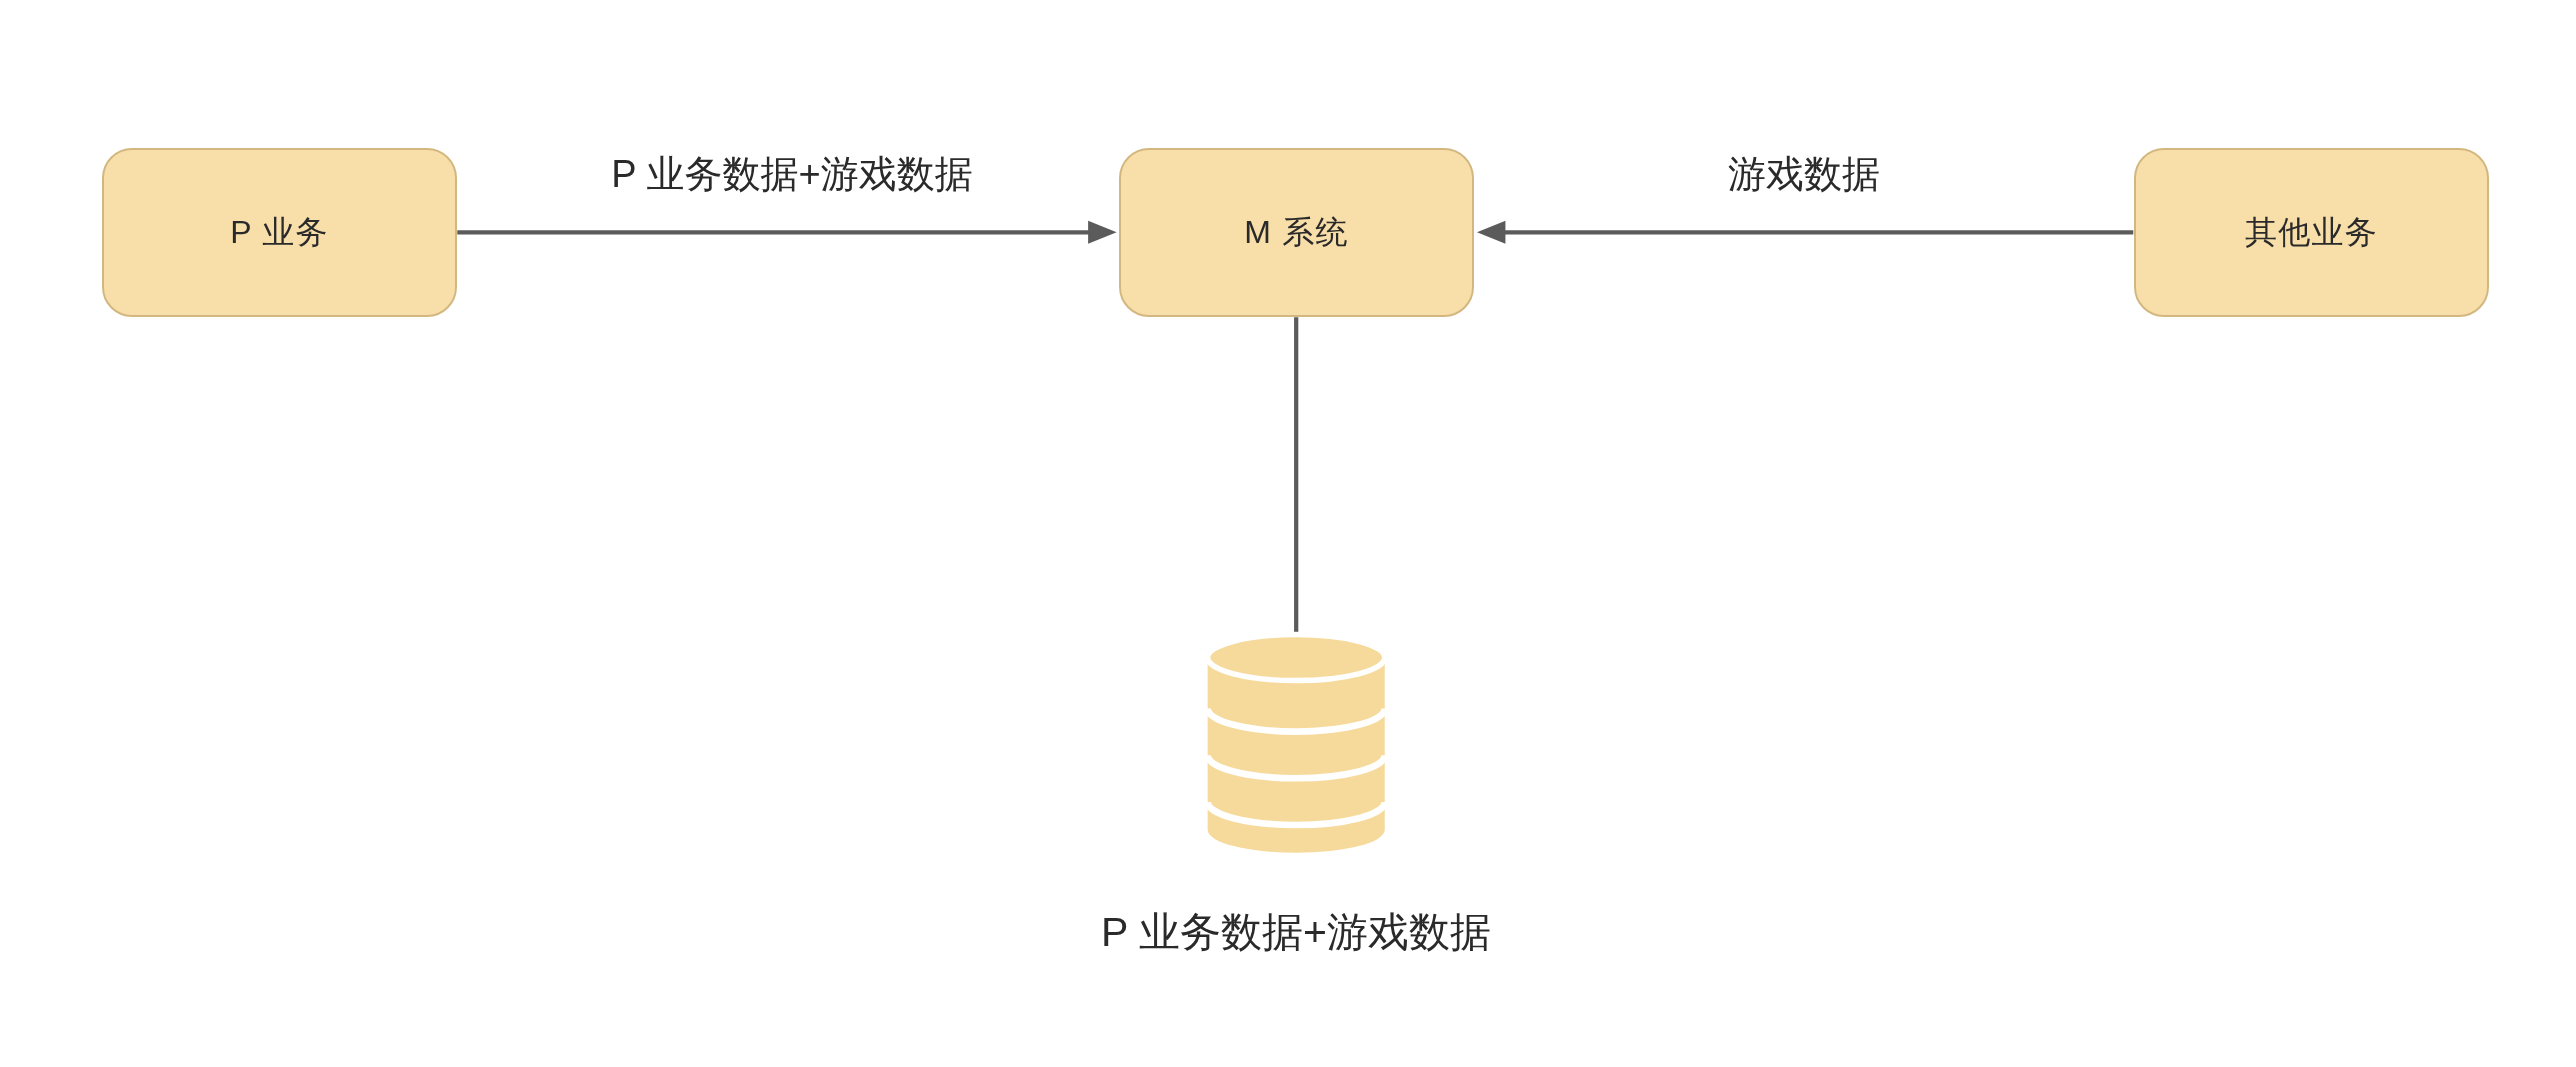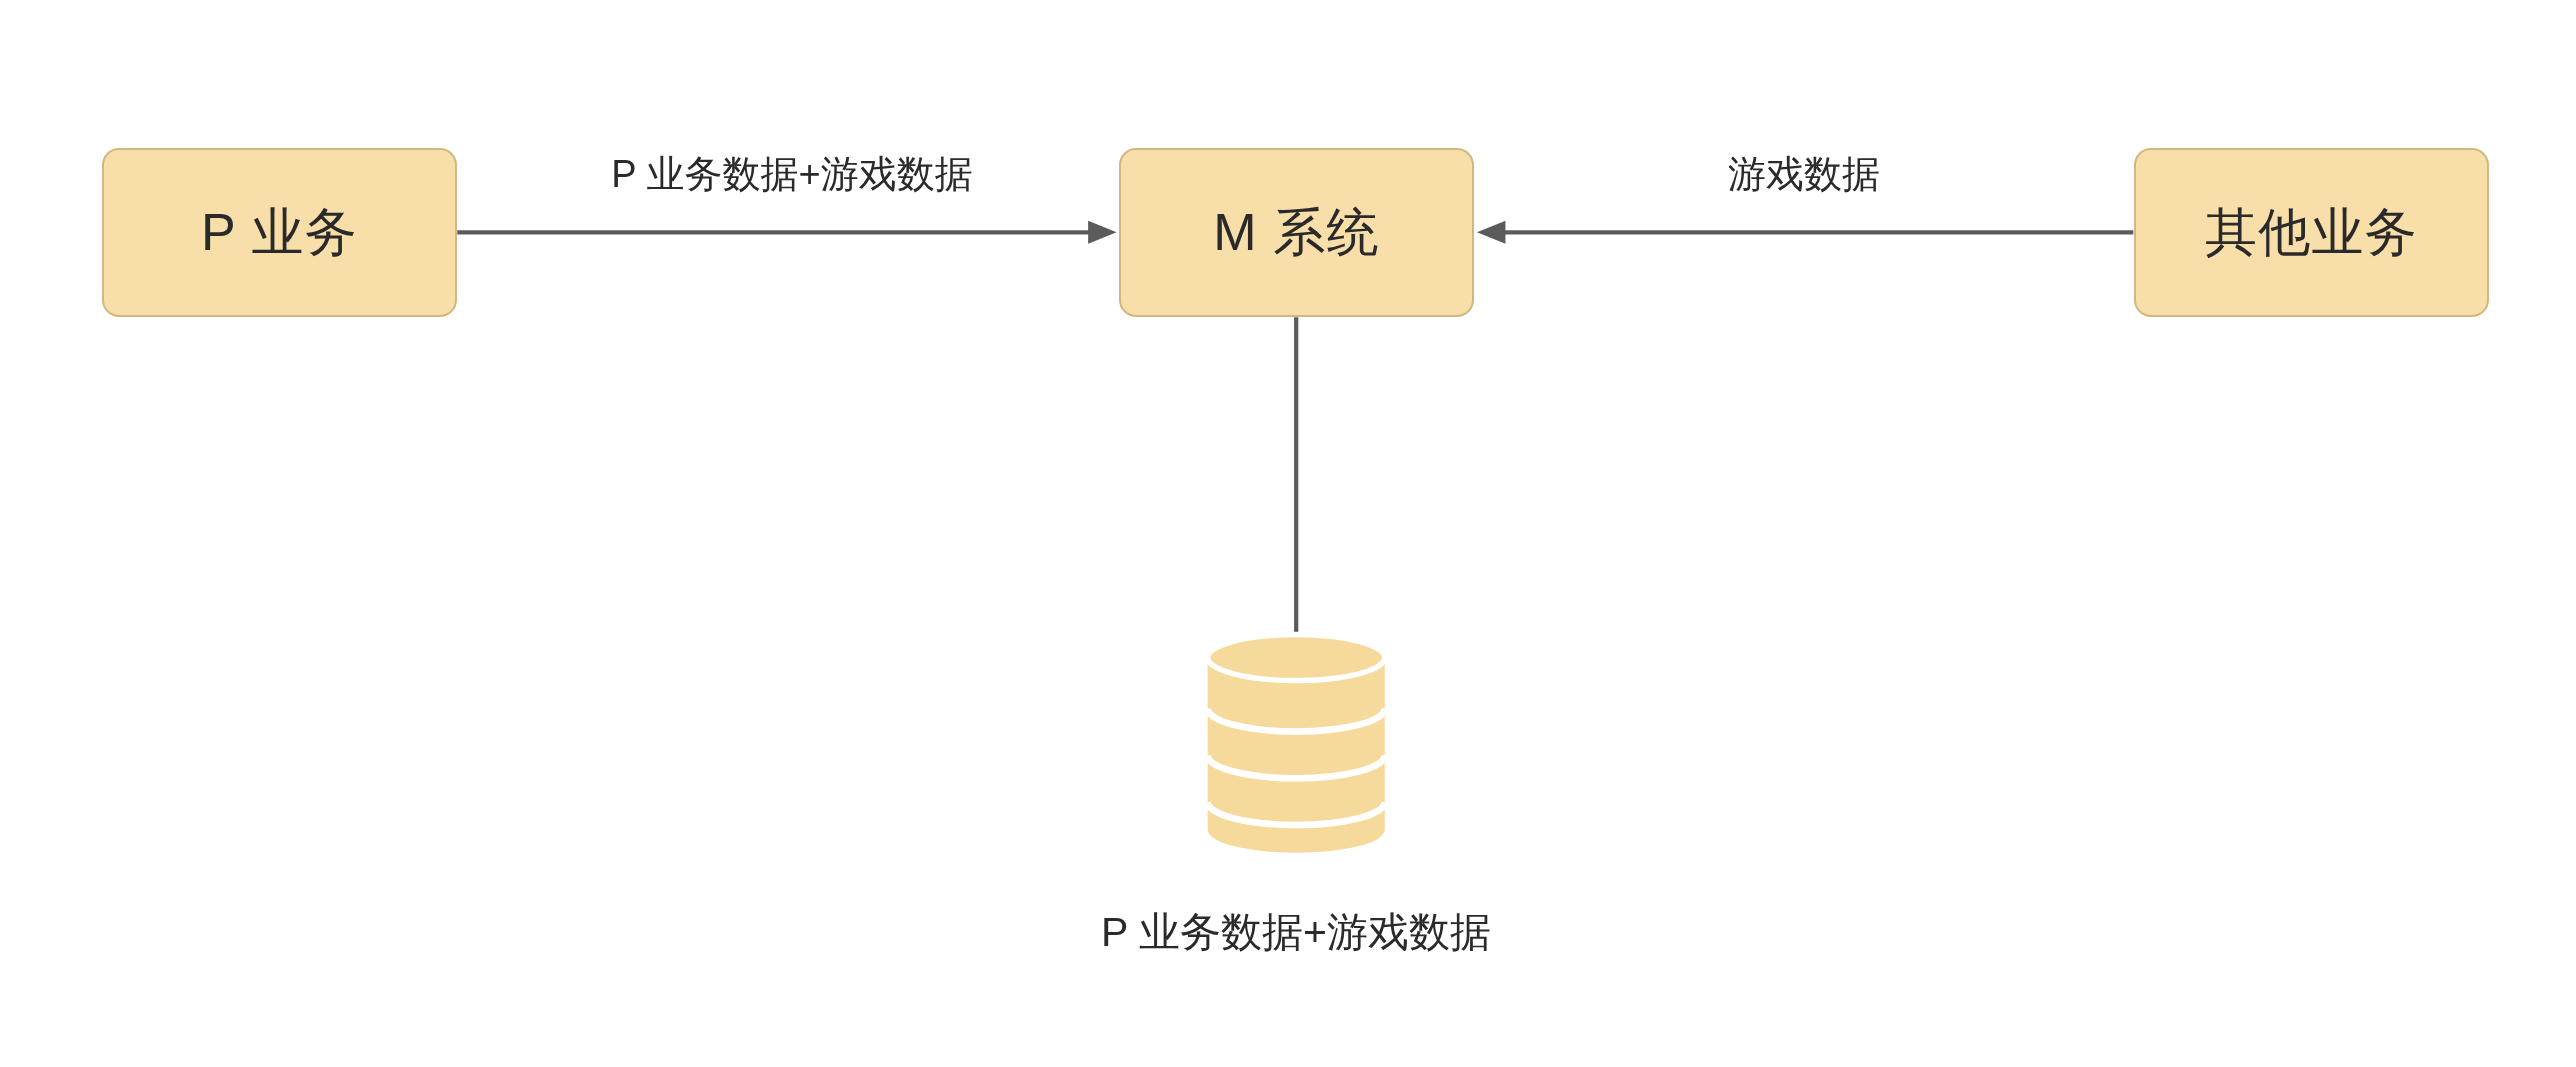--- a/index.html
+++ b/index.html
@@ -44,25 +44,25 @@
     stroke: #ffffff;
     stroke-width: 11;
   }
   .node {
     position: absolute;
     width: 355px;
     height: 169px;
     box-sizing: border-box;
     background: var(--node_fill, #f8dfa9);
     border: 2.4px solid var(--node_border, #d3b781);
-    border-radius: 17px;
+    border-radius: 30px;
     display: flex;
     align-items: center;
     justify-content: center;
-    font-size: 52px;
+    font-size: 32px;
     color: var(--text, #2a2a2a);
     letter-spacing: 1.2px;
   }
   .node-p        { left: 102px;  top: 148px; }
   .node-m        { left: 1119px; top: 148px; }
   .node-other    { left: 2134px; top: 148px; }
   .edge-label {
     position: absolute;
     transform: translateX(-50%);
     font-size: 38px;

